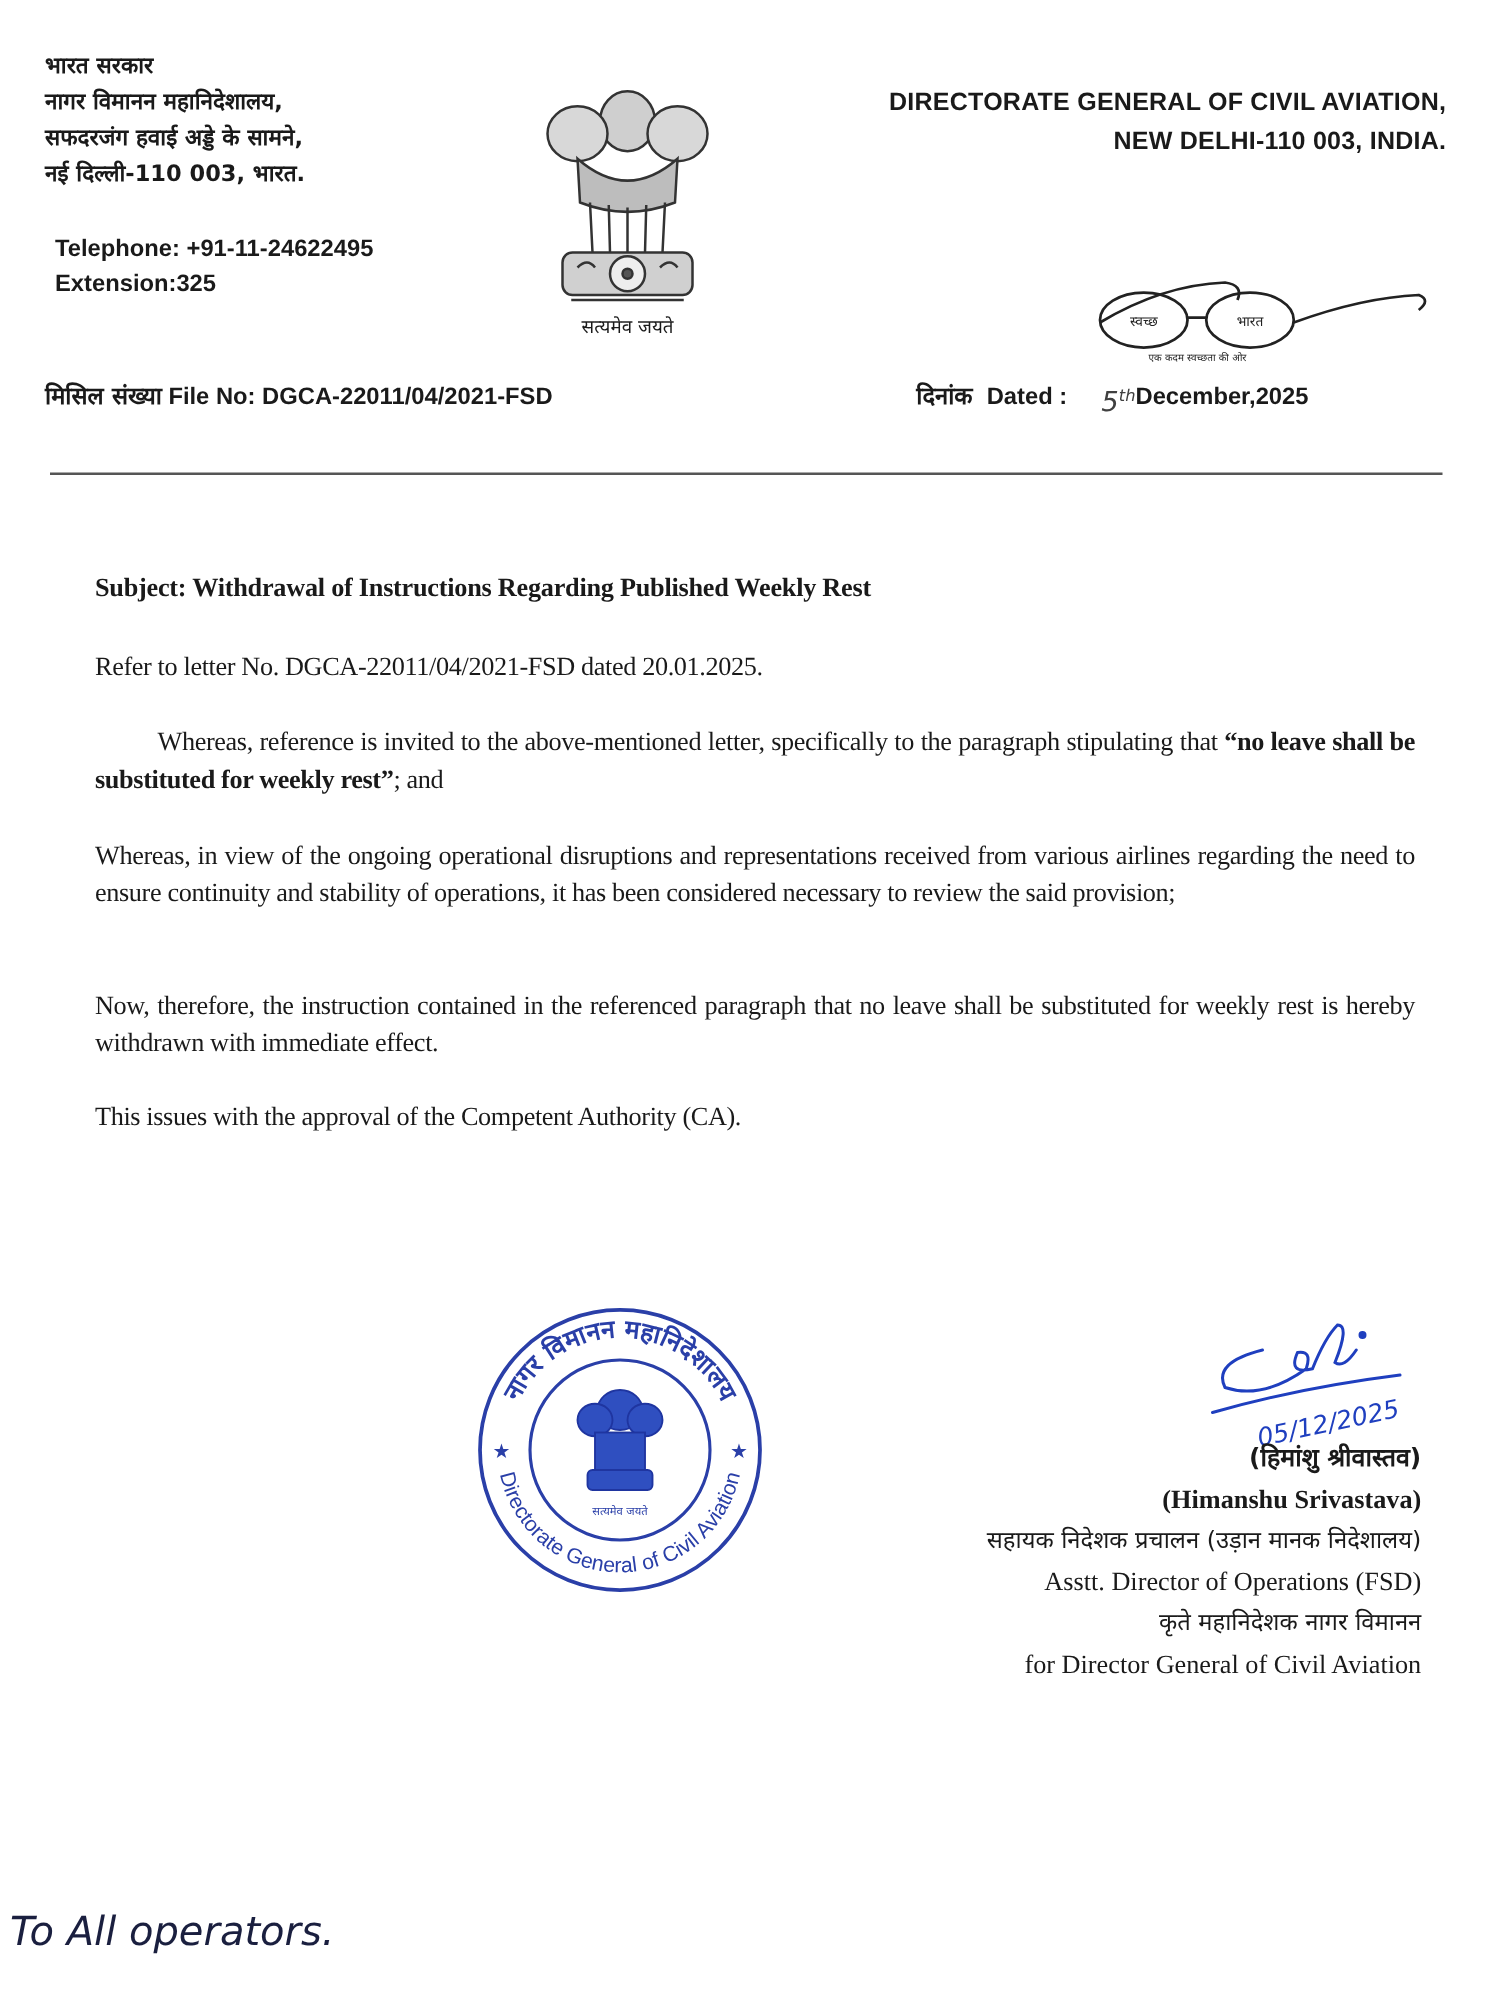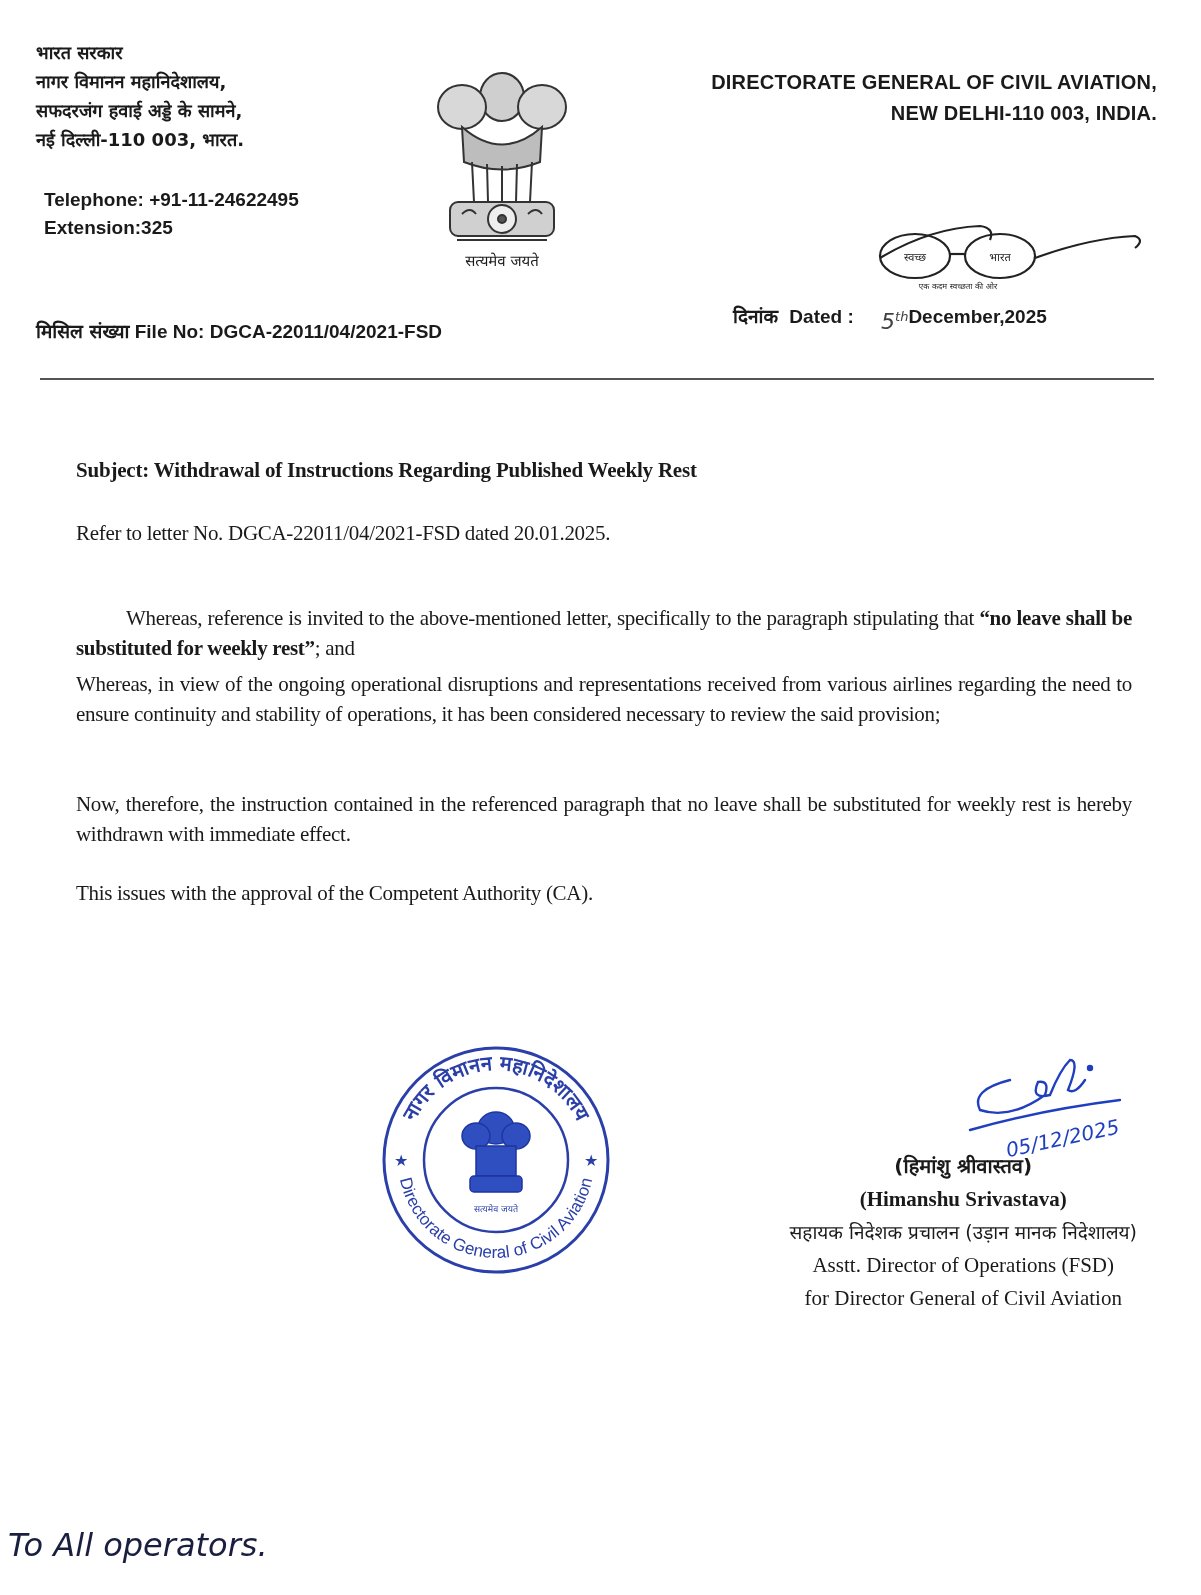--- a/index.html
+++ b/index.html
@@ -13,40 +13,40 @@
   .hdr-left .hi { font-weight:bold; font-size:18px; }
   .contact { left:44px; top:186px; font-size:19px; line-height:28px; }
 
   .emblem { left:432px; top:42px; width:140px; height:230px; }
   .emblem-motto { left:432px; top:250px; width:140px; text-align:center; font-size:15px; }
 
   .hdr-right { right:44px; top:67px; text-align:right; font-size:20px; line-height:31px; letter-spacing:0.2px; }
 
   .swachh { left:870px; top:218px; width:275px; height:75px; }
 
-  .file-no { left:36px; top:318px; font-size:19px; }
+  .file-no { left:36px; top:303px; font-size:19px; }
   .dated { left:733px; top:303px; font-size:19px; }
   .dated .hand { color:#404040; font-family: "DejaVu Sans", sans-serif; font-weight:normal; font-style:italic; font-size:22px; margin-left:22px; position:relative; top:6px; }
   .dated .hand sup { font-size:13px; }
 
   .rule { left:40px; top:378px; width:1114px; height:2px; background:#555; }
 
   .subject { left:76px; top:458px; font-size:21px; font-weight:bold; letter-spacing:-0.2px; }
   .para { left:76px; width:1056px; font-size:21px; line-height:30px; text-align:justify; letter-spacing:-0.3px; }
   .p-ref { top:518px; }
-  .p1 { top:578px; text-indent:50px;margin-top:25px; }
+  .p1 { top:578px; text-indent:50px; }
   .p2 { top:669px; }
   .p3 { top:789px;font-family:Liberation Serif, serif; }
   .p4 { top:878px; }
 
   .seal { left:376px; top:1042px; width:240px; height:236px; }
 
   .signature { left:950px; top:1040px; width:220px; height:120px; }
 
-  .sig-block { right:64px; top:1150px; text-align:center; font-size:21px; line-height:33px; }
+  .sig-block { right:64px; top:1150px; text-align:right; font-size:21px; line-height:33px; }
   .sig-block .hi-name { font-size:20px; font-weight:bold; }
   .sig-block .en-name { font-weight:bold; }
   .sig-block .hi { font-size:19px; }
 
   .to-line { left:0px; top:1516px; width:330px; height:60px; }
 </style>
 </head>
 <body>
 
 <div class="abs hdr-left hindi">
@@ -158,20 +158,21 @@
     </g>
     <text x="55" y="108" font-size="20" fill="#1f3fbf" font-style="italic" font-family="DejaVu Sans, sans-serif" transform="rotate(-12 100 100)">05/12/2025</text>
   </svg>
 </div>
 
 <div class="abs sig-block serif">
   <div class="hindi hi-name">(हिमांशु श्रीवास्तव)</div>
   <div class="en-name">(Himanshu Srivastava)</div>
   <div class="hindi hi">सहायक निदेशक प्रचालन  (उड़ान मानक निदेशालय)</div>
   <div>Asstt. Director of Operations (FSD)</div>
+  <div class="hindi hi">कृते महानिदेशक  नागर विमानन</div>
   <div>for Director General of Civil Aviation</div>
 </div>
 
 <div class="abs to-line">
   <svg width="330" height="60" viewBox="0 0 330 60">
     <text x="8" y="40" font-size="32" fill="#1a1f3f" font-style="italic" font-family="DejaVu Sans, sans-serif">To All operators.</text>
   </svg>
 </div>
 
 </body></html>

